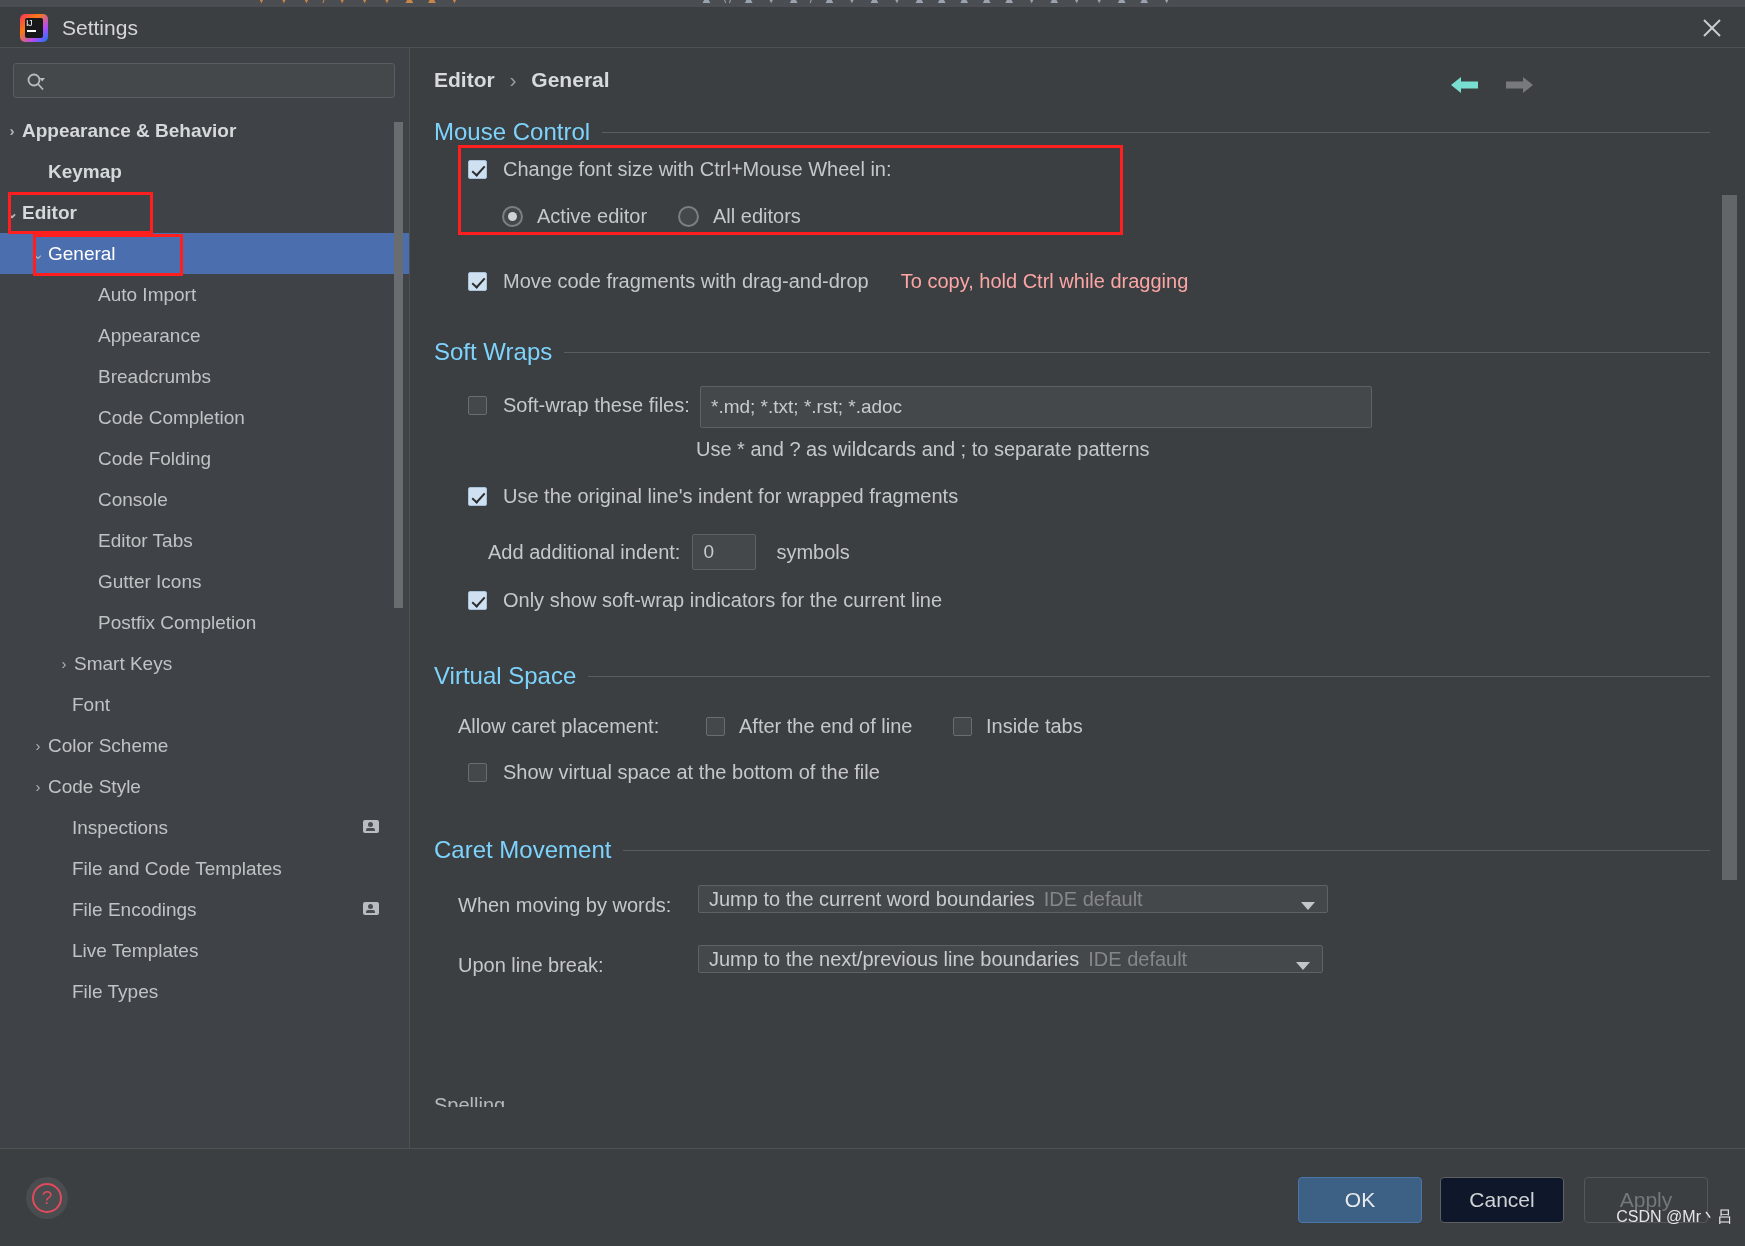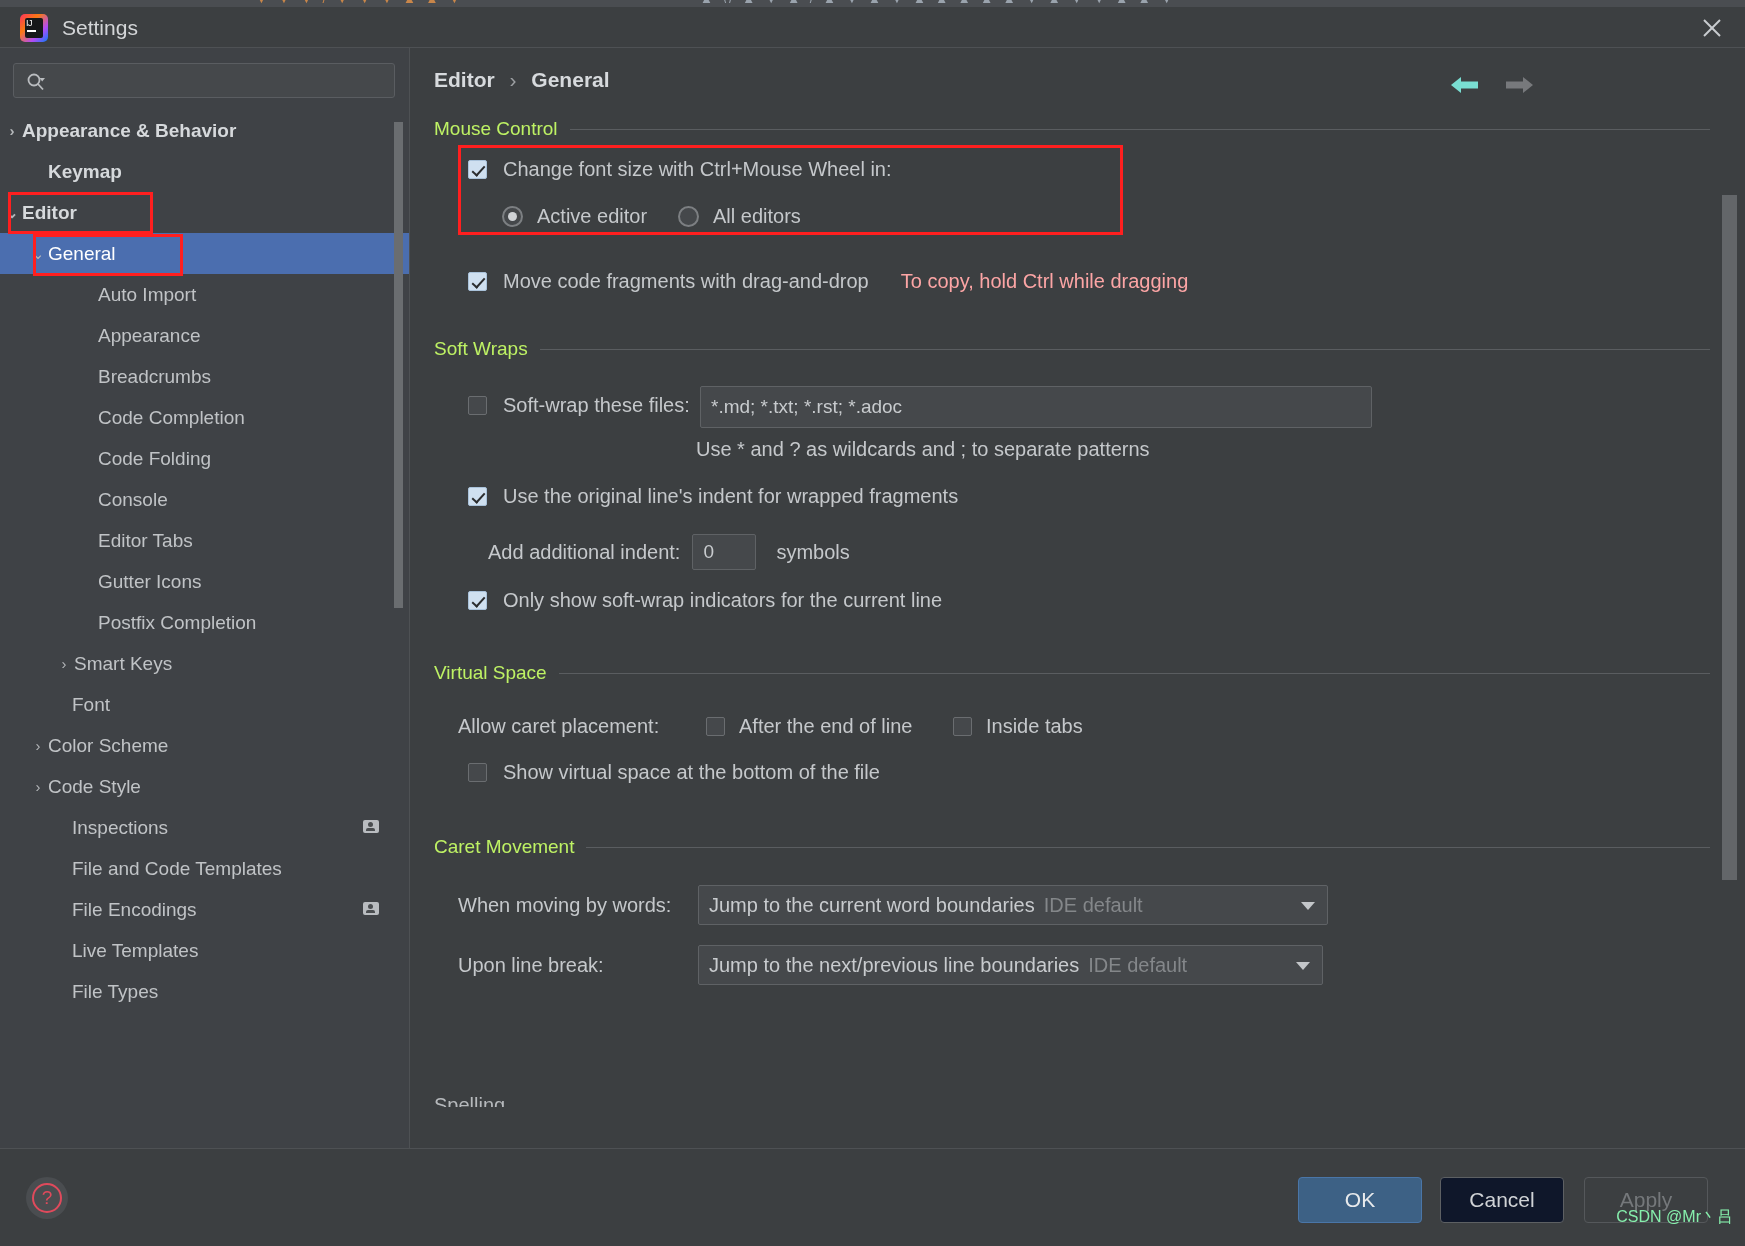--- a/index.html
+++ b/index.html
@@ -150,21 +150,21 @@
 
   .panel {
     position: absolute; left: 0; top: 62px; right: 0; bottom: 0;
   }
 
   .section-title-row {
     position: absolute; display: flex; align-items: center;
     left: 24px; right: 35px;
   }
   .section-title {
-    font-size: 19px; color: #bef264; white-space: nowrap; padding-right: 12px;
+    font-size: 24px; color: #7dd3fc; white-space: nowrap; padding-right: 12px;
   }
   .section-rule { flex: 1; height: 1px; background: #5a5d60; }
 
   .row { position: absolute; display: flex; align-items: center; }
   .lbl { font-size: 20px; color: #c5c8cb; white-space: nowrap; }
   .lbl.dim { color: #fca5a5; }
 
   
   .cb {
     width: 19px; height: 19px; border-radius: 2px;
@@ -192,21 +192,21 @@
   .textfield {
     background: #45484b; border: 1px solid #5f6265; border-radius: 2px;
     color: #c8cbce; font-size: 19px;
     font-family: "Liberation Sans", sans-serif;
     padding: 0 10px; outline: none;
   }
 
   .combo {
     position: relative; background: #45484b;
     border: 1px solid #5f6265; border-radius: 2px;
-    height: 40px; display: flex; align-items: center;
+    height: 28px; display: flex; align-items: center;
     cursor: pointer;
   }
   .combo .ctext { font-size: 20px; color: #c8cbce; padding-left: 10px; white-space: nowrap; }
   .combo .cdim { font-size: 20px; color: #84878a; padding-left: 9px; white-space: nowrap; }
   .combo .caret {
     position: absolute; right: 12px; top: 16px;
     width: 0; height: 0;
     border-left: 7px solid transparent; border-right: 7px solid transparent;
     border-top: 8px solid #c3c6c9;
   }
@@ -254,21 +254,21 @@
     border-radius: 4px; font-size: 21px;
     display: flex; align-items: center; justify-content: center;
     cursor: pointer; border: 1px solid #5d6063;
   }
   .btn.ok { left: 1298px; width: 124px; background: #3d6185; border-color: #4a76a8; color: #e8eaec; }
   .btn.cancel { left: 1440px; width: 124px; background: #0f172a; color: #d0d3d6; }
   .btn.apply { left: 1584px; width: 124px; background: #3c3f41; color: #75787b; border-color: #55585b; }
 
   .watermark {
     position: absolute; right: 12px; bottom: 18px;
-    font-size: 16px; color: #86efac;
+    font-size: 16px; color: #e5e5e5;
     white-space: nowrap;
   }
 </style>
 </head>
 <body>
 
 <div id="root">
 
   <div class="bg-strip">
     <div class="glyphs">▼ ▼ ▼ / ▼ ▼ ▼     ▲ ▲ ▼</div>

